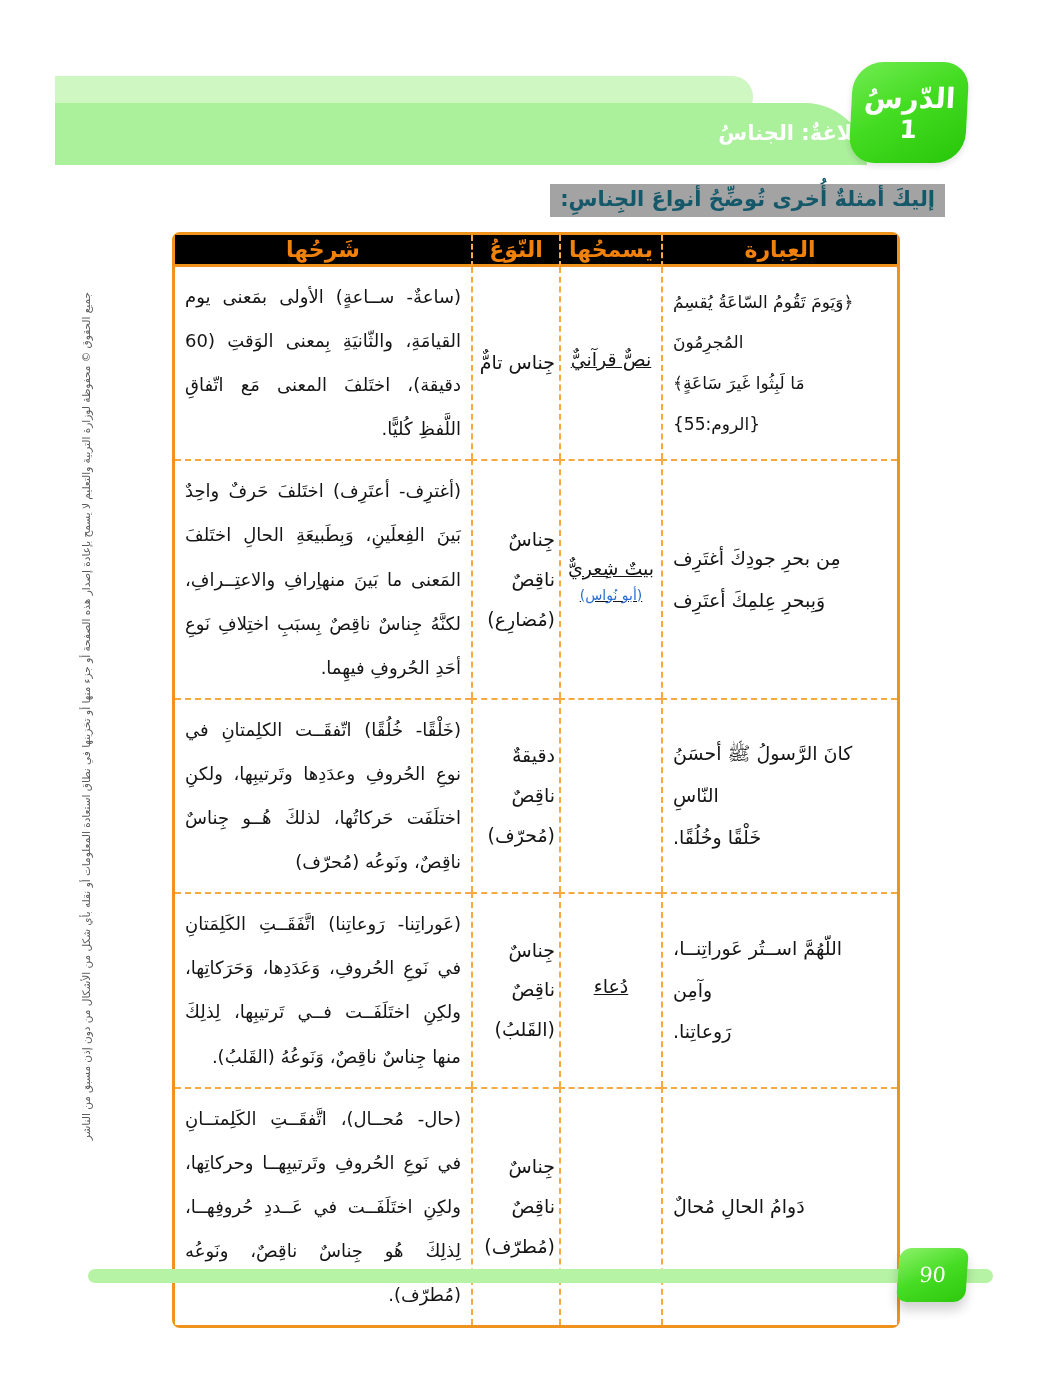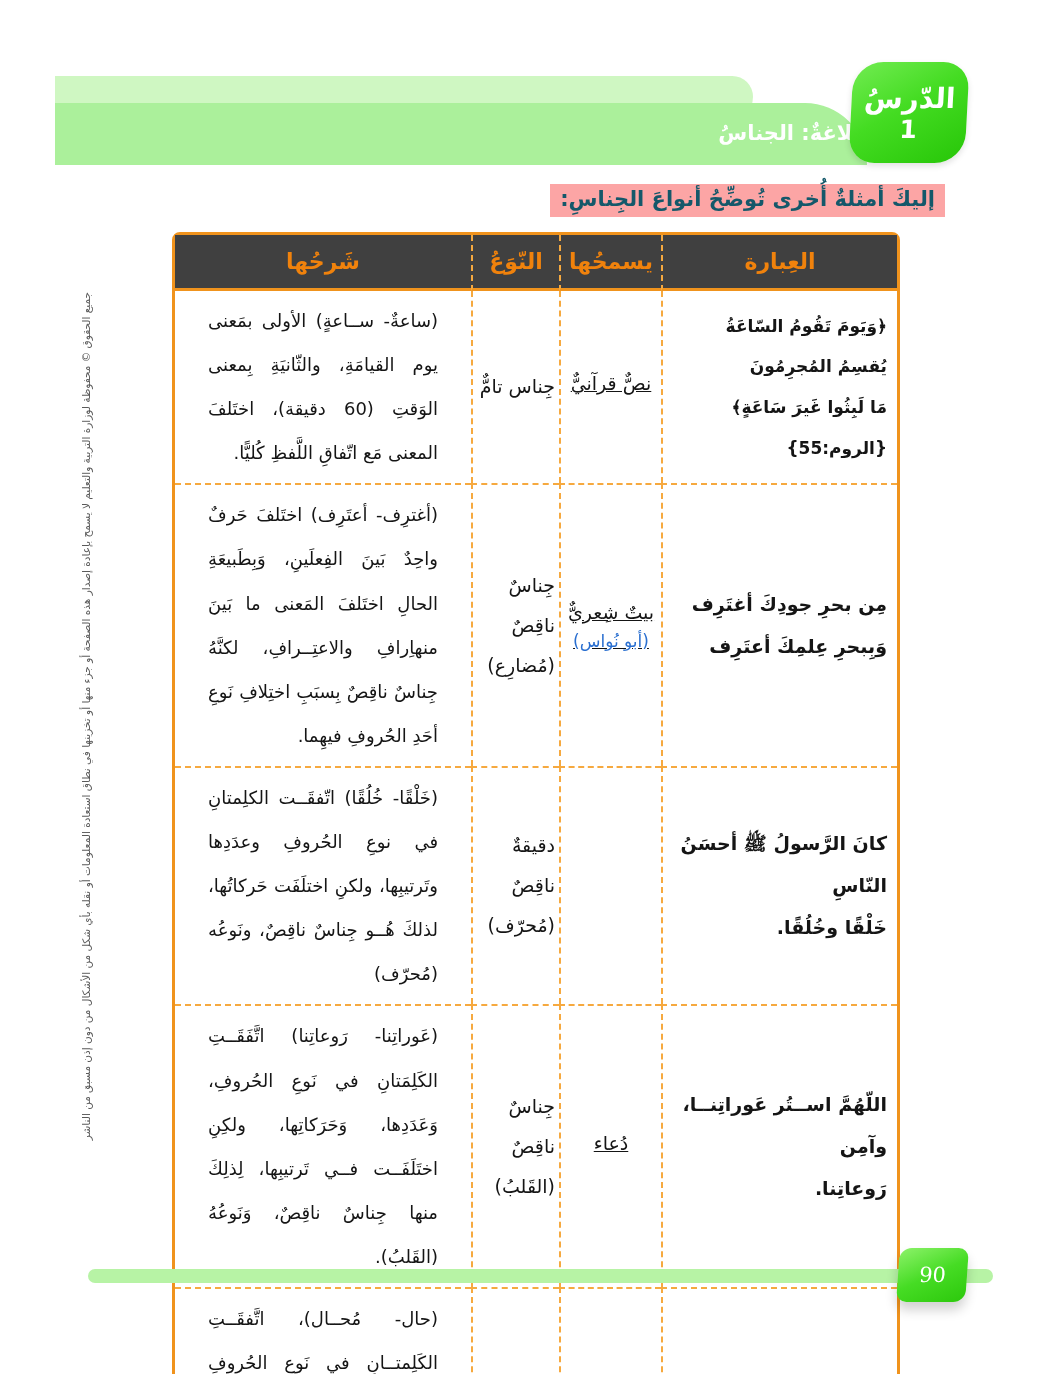--- a/index.html
+++ b/index.html
@@ -16,51 +16,51 @@
            color:#ffffff; font-size:21px; font-weight:bold; direction:rtl; }
   .lesson-box { position:absolute; left:851px; top:62px; width:116px; height:101px;
            background:linear-gradient(150deg,#72ec52 0%,#44dc22 45%,#27c608 100%);
            border-radius:30px 26px 30px 26px; transform:skewX(-3deg);
            display:flex; flex-direction:column; align-items:center; justify-content:center;
            box-shadow:0 3px 6px rgba(0,0,0,0.12); }
   .lesson-label { color:#fff; font-size:28px; font-weight:bold; line-height:1.2; }
   .lesson-number { color:#fff; font-size:25px; font-weight:bold; line-height:1.1; }
 
   
-  .intro-heading { position:absolute; top:184px; right:98px; background:#fca5a5;
+  .intro-heading { position:absolute; top:184px; right:98px; background:#a3a3a3;
            color:#14586a; font-size:21px; font-weight:bold; padding:3px 10px 6px 10px;
            direction:rtl;text-align:center; }
 
   
   table.jinas { position:absolute; left:172px; top:232px; width:728px;
            border:3px solid #f0931d; border-radius:8px; border-spacing:0;
            table-layout:fixed; direction:rtl; background:#fff; }
   col.c-phrase  { width:236px; }
   col.c-context { width:102px; }
   col.c-type    { width:88px;  }
   col.c-explain { width:296px; }
-  thead th { background:#404040; color:#f0820c; font-size:22px; font-weight:bold;
-           height:56px; border-bottom:3px solid #f0931d; border-left:2px dashed #f6a93f;
+  thead th { background:#000000; color:#f0820c; font-size:22px; font-weight:bold;
+           height:32px; border-bottom:3px solid #f0931d; border-left:2px dashed #f6a93f;
            text-align:center; vertical-align:middle; }
   thead th:last-child { border-left:none; }
   tbody td { border-top:2px dashed #f6a93f; border-left:2px dashed #f6a93f;
            vertical-align:middle; color:#151515; background:#fff; }
   tbody td:last-child { border-left:none; }
   tbody tr:first-child td { border-top:none; }
   tbody tr:nth-child(1){ height:138px; }
   tbody tr:nth-child(2){ height:162px; }
   tbody tr:nth-child(3){ height:156px; }
   tbody tr:nth-child(4){ height:158px; }
   tbody tr:nth-child(5){ height:160px; }
-  td.phrase  { font-size:19px; text-align:right; line-height:2.2; white-space:pre-line; padding:4px 10px;font-weight:bold; }
+  td.phrase  { font-size:19px; text-align:left; line-height:2.2; white-space:pre-line; padding:4px 10px; }
   tbody tr:nth-child(1) td.phrase { font-size:17px; line-height:2.4; }
   td.context { font-size:19px; text-align:center; padding:4px 4px;text-decoration:underline; }
-  td.context .note { color:#2a6fd0; font-size:17px; margin-top:8px; }
+  td.context .note { color:#2a6fd0; font-size:14px; margin-top:8px; }
   td.type    { font-size:19px; text-align:right; line-height:2.1; white-space:pre-line; padding:4px 4px; }
-  td.explain { font-size:18px; text-align:justify; padding:8px 33px; line-height:2.45; direction:rtl; }
+  td.explain { font-size:18px; text-align:justify; padding:8px 10px; line-height:2.45; direction:rtl; }
 
   
   .copyright { position:absolute; left:-290px; top:662px; width:760px; height:20px;
            transform:rotate(-90deg); font-size:10.5px; color:#5a5a5a; text-align:center;
            direction:rtl; white-space:nowrap; }
 
   
   .footer-bar { position:absolute; left:88px; top:1269px; width:905px; height:14px;
            background:#b7f3a5; border-radius:8px; }
   .page-badge { position:absolute; left:898px; top:1248px; width:69px; height:54px;

